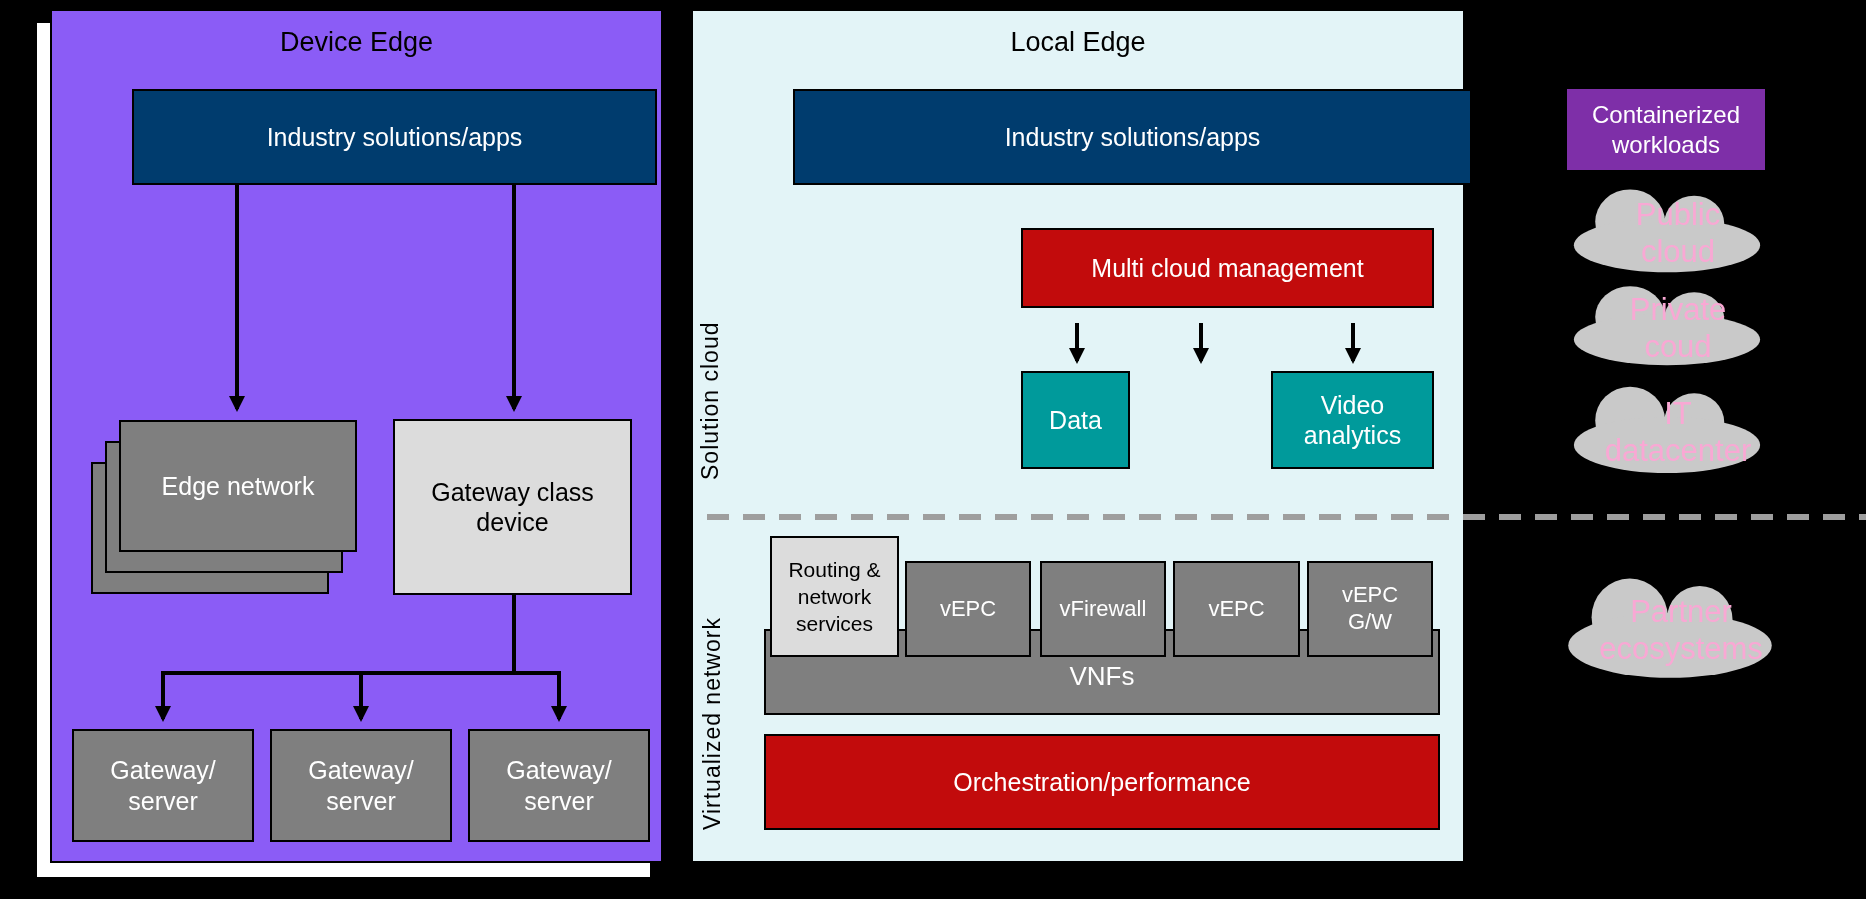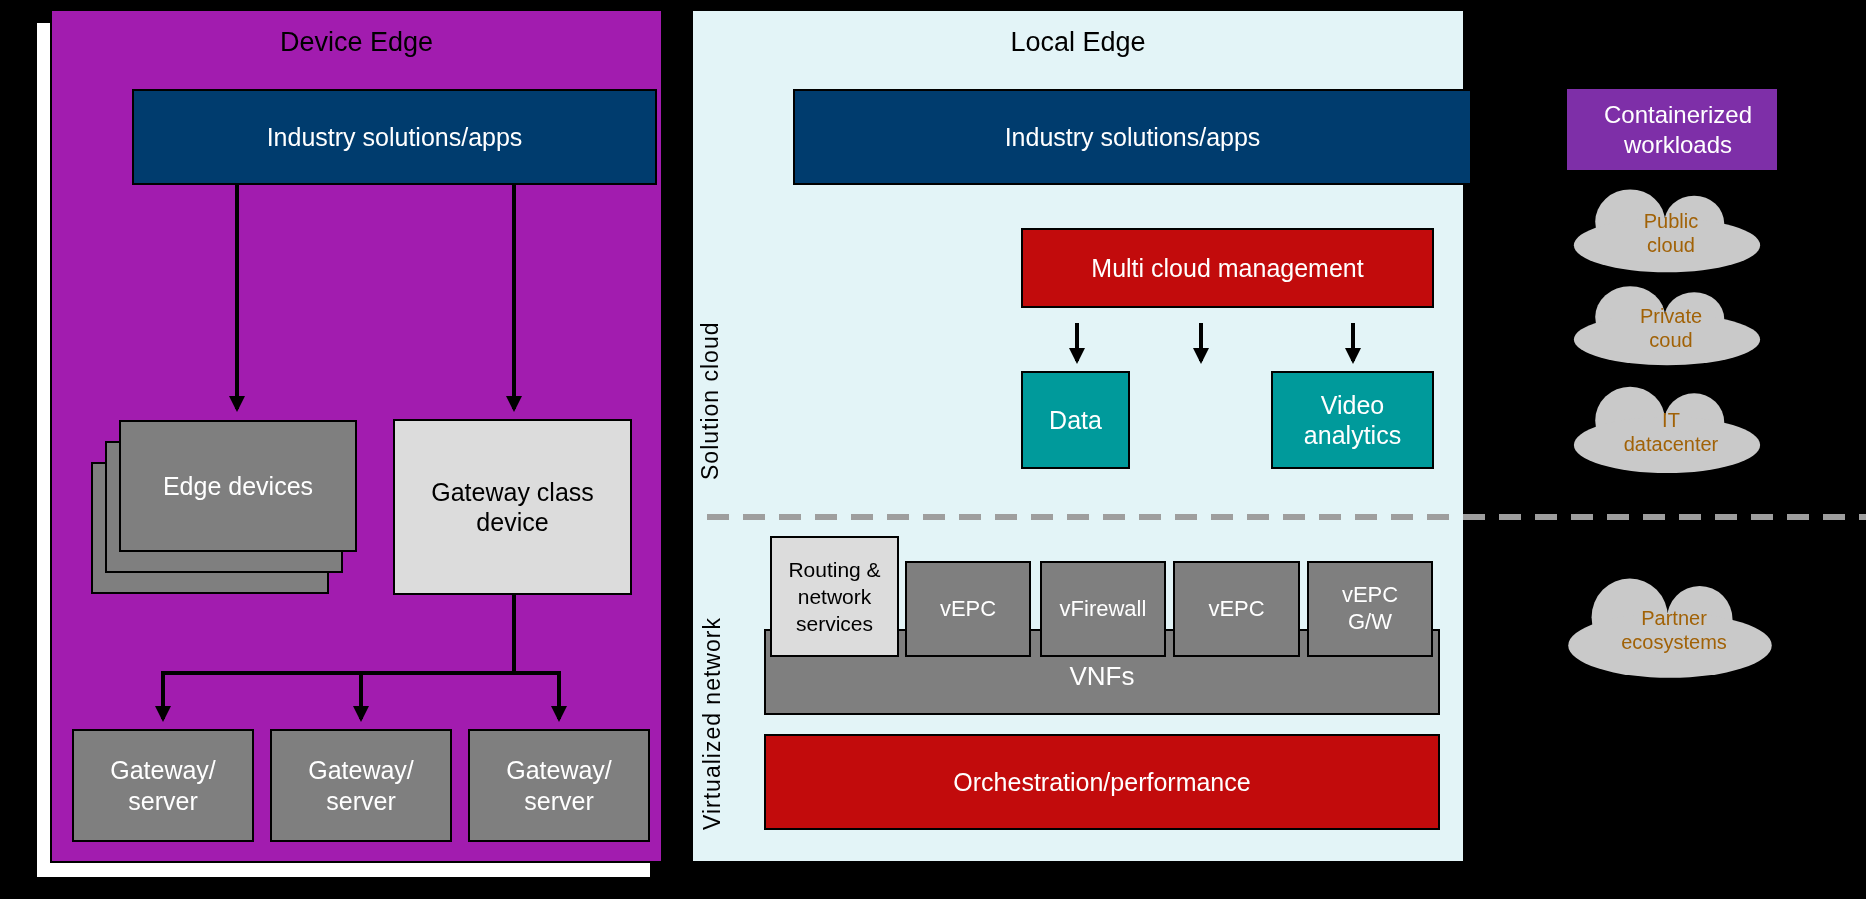--- a/index.html
+++ b/index.html
@@ -1,19 +1,19 @@
 <!DOCTYPE html>
 <html><head>
 <meta charset="utf-8">
 <style>
   html,body{margin:0;padding:0;background:#000;}
   .stage{position:relative;width:1866px;height:899px;background:#000;overflow:hidden;
          font-family:"Liberation Sans","DejaVu Sans",sans-serif;-webkit-font-smoothing:antialiased;}
   .panel{position:absolute;top:9px;height:854px;border:2px solid #000;box-sizing:border-box;}
-  .panel-device{left:50px;width:613px;background:#a21caf;box-shadow:-13px 14px 0 0 #ffffff;}
+  .panel-device{left:50px;width:613px;background:#8b5cf6;box-shadow:-13px 14px 0 0 #ffffff;}
   .panel-local{left:691px;width:774px;background:#e3f4f7;}
   .panel-title{position:absolute;top:16px;left:0;width:100%;text-align:center;
                font-size:27px;color:#000;}
   .box{position:absolute;box-sizing:border-box;border:2px solid #000;display:flex;
        align-items:center;justify-content:center;text-align:center;white-space:pre-line;
        line-height:1.22;}
   .navy{background:#003c6e;color:#fff;font-size:25px;margin-left:27px;}
   .red{background:#c20b0c;color:#fff;font-size:25px;}
   .tealbox{background:#009a9b;color:#fff;font-size:25px;}
   .gray{background:#7f7f7f;color:#fff;font-size:25px;}
@@ -22,38 +22,38 @@
           align-items:center;justify-content:center;text-align:center;white-space:pre-line;line-height:1.25;}
   .vnfsmall{font-size:22px;}
   .routing{font-size:21px;line-height:1.3;}
   .vnfsbar{background:#7f7f7f;color:#fff;font-size:26px;align-items:flex-end;padding-bottom:20px;}
   .rotlabel{position:absolute;writing-mode:vertical-rl;transform:rotate(180deg);
             color:#000;font-size:23px;text-align:center;letter-spacing:1px;}
   .dashline{position:absolute;left:707px;top:514px;width:1159px;height:6px;z-index:30;
             background:repeating-linear-gradient(90deg,#9e9e9e 0 22px,transparent 22px 36px);}
   .cloud{position:absolute;}
   .cloud svg{position:absolute;left:0;top:0;width:100%;height:100%;}
-  .cloud .cloud-label{position:absolute;left:4px;top:0;width:100%;height:100%;display:flex;
-       align-items:center;justify-content:center;text-align:center;color:#a16207;font-size:20px;
+  .cloud .cloud-label{position:absolute;left:11px;top:0;width:100%;height:100%;display:flex;
+       align-items:center;justify-content:center;text-align:center;color:#f9a8d4;font-size:31px;
        white-space:pre-line;line-height:1.2;padding-top:8px;box-sizing:border-box;}
   .connector-svg{position:absolute;left:0;top:0;width:100%;height:100%;pointer-events:none;z-index:20;}
 </style>
 </head>
 <body>
 
 <div class="stage">
 
   <div class="panel panel-device">
     <div class="panel-title">Device Edge</div>
 
     <div class="box navy" style="left:53px;top:78px;width:525px;height:96px;">Industry solutions/apps</div>
 
     <div class="box gray" style="left:39px;top:451px;width:238px;height:132px;"></div>
     <div class="box gray" style="left:53px;top:430px;width:238px;height:132px;"></div>
-    <div class="box gray" style="left:67px;top:409px;width:238px;height:132px;">Edge devices</div>
+    <div class="box gray" style="left:67px;top:409px;width:238px;height:132px;">Edge network</div>
 
     <div class="box lightgray" style="left:341px;top:408px;width:239px;height:176px;">Gateway class
 device</div>
 
     <div class="box gray" style="left:20px;top:718px;width:182px;height:113px;">Gateway/
 server</div>
     <div class="box gray" style="left:218px;top:718px;width:182px;height:113px;">Gateway/
 server</div>
     <div class="box gray" style="left:416px;top:718px;width:182px;height:113px;">Gateway/
 server</div>
@@ -108,21 +108,21 @@
         </marker>
       </defs>
       <line x1="384" y1="312" x2="384" y2="350" stroke="#000" stroke-width="4" marker-end="url(#ah2)"></line>
       <line x1="508" y1="312" x2="508" y2="350" stroke="#000" stroke-width="4" marker-end="url(#ah2)"></line>
       <line x1="660" y1="312" x2="660" y2="350" stroke="#000" stroke-width="4" marker-end="url(#ah2)"></line>
     </svg>
   </div>
 
   <div class="dashline"></div>
 
-  <div class="purple" style="left:1567px;top:89px;width:198px;height:81px;padding-left:12px;">Containerized
+  <div class="purple" style="left:1567px;top:89px;width:198px;height:81px;">Containerized
 workloads</div>
 
   <div class="cloud" style="left:1570px;top:184px;width:194px;height:90px;">
     <svg viewBox="0 0 200 100" preserveAspectRatio="none">
       <circle cx="62" cy="42" r="36" fill="#c9c9c9"></circle>
       <circle cx="128" cy="44" r="31" fill="#c9c9c9"></circle>
       <ellipse cx="100" cy="68" rx="96" ry="30" fill="#c9c9c9"></ellipse>
     </svg>
     <div class="cloud-label">Public
 cloud</div>

